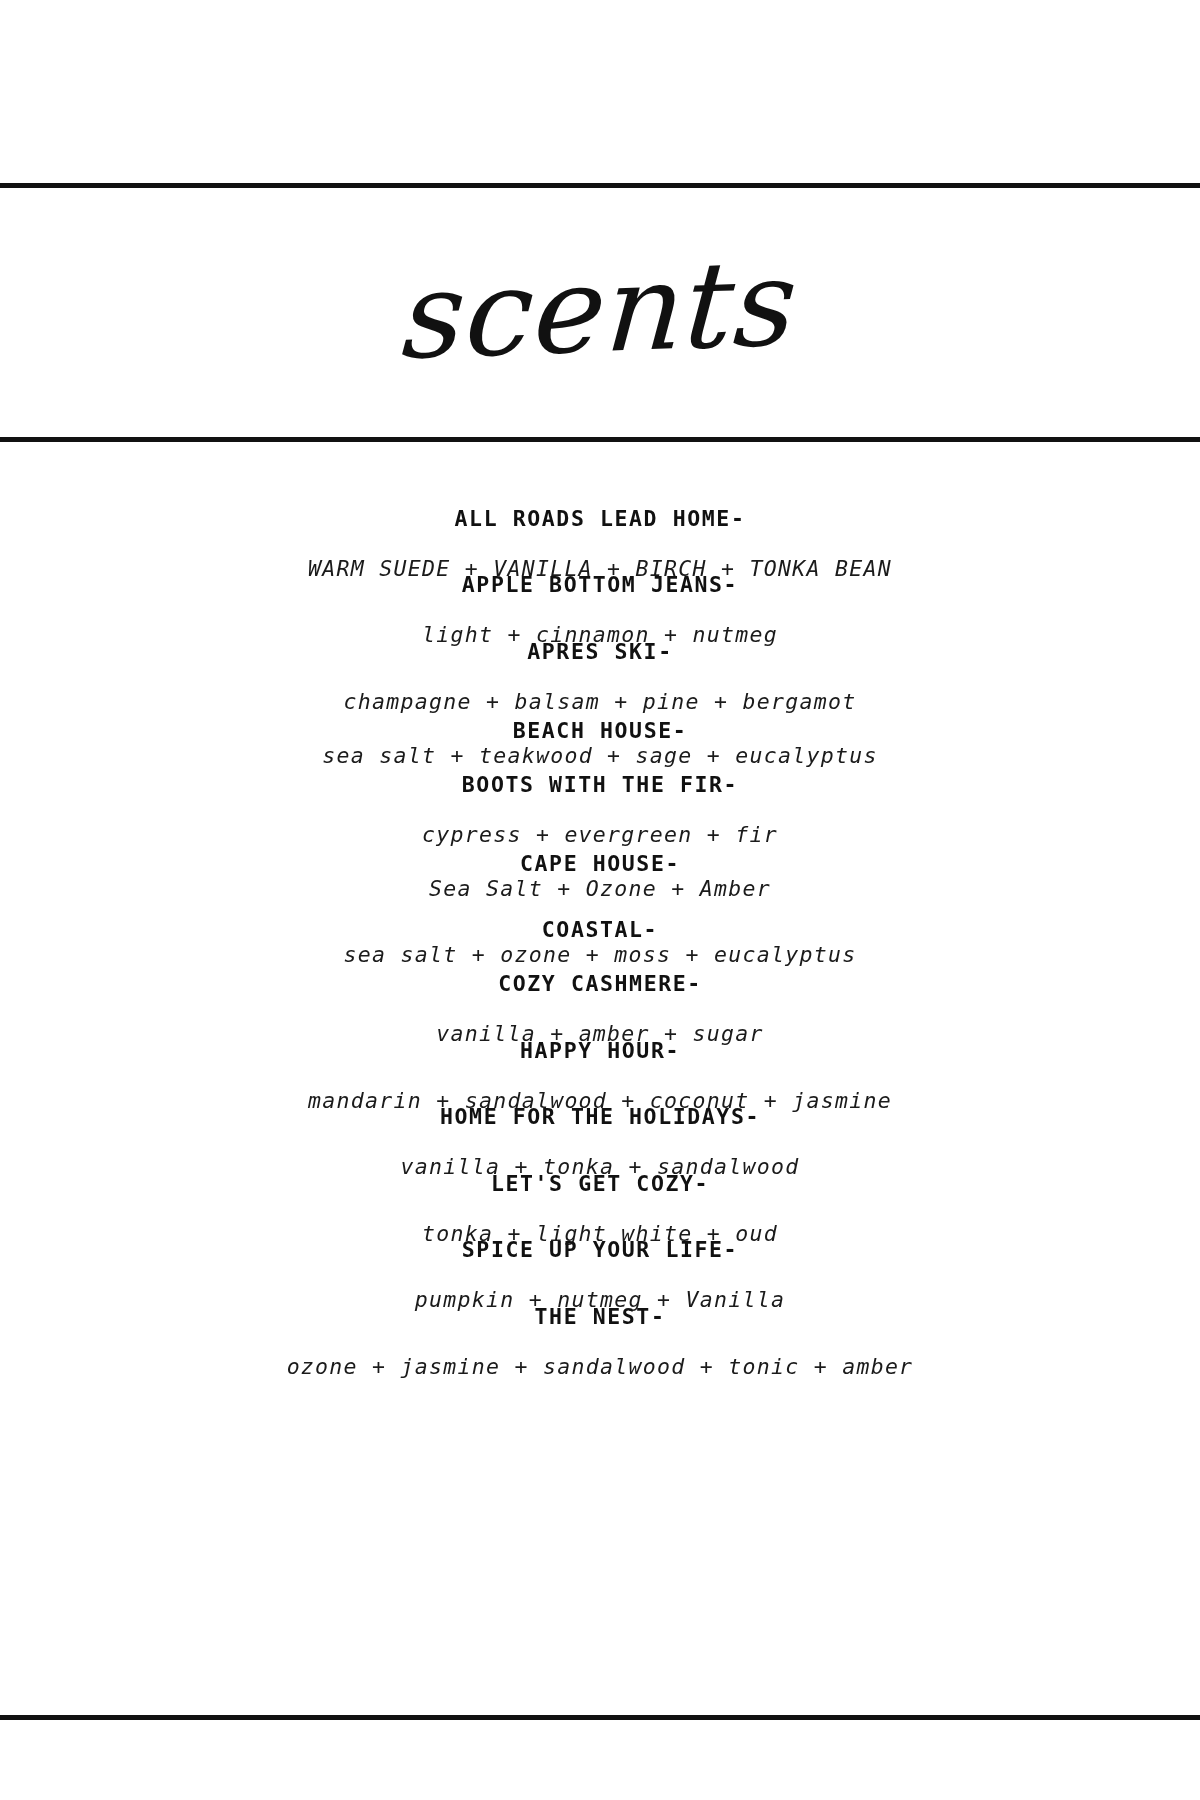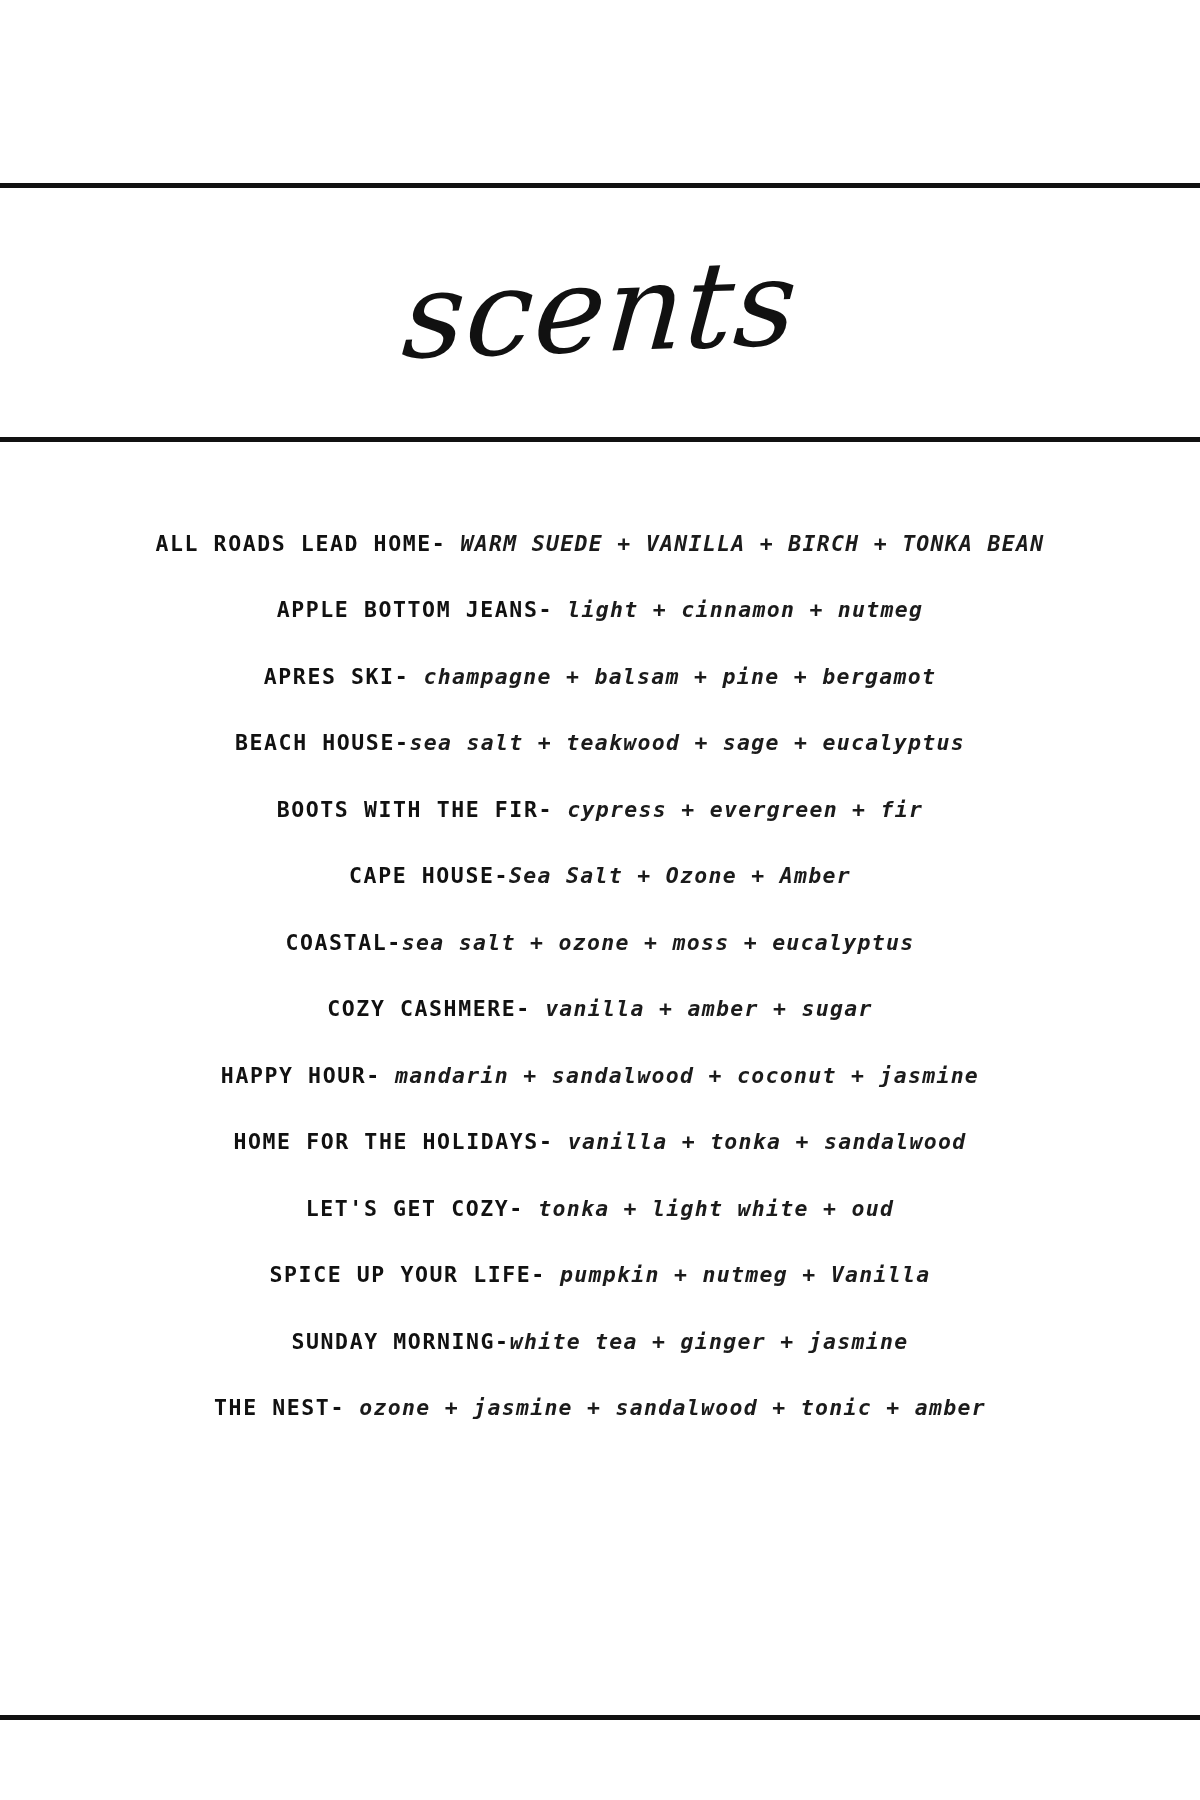--- a/index.html
+++ b/index.html
@@ -74,32 +74,33 @@
     padding: 0;
     margin: 0;
     list-style: none;
   }
   .scent-row {
     height: 66.5px;
     display: flex;
     align-items: center;
     justify-content: center;
     white-space: nowrap;
+    flex-direction: column;
   }
   .scent-name {
     font-family: "DejaVu Sans Mono", monospace;
     font-weight: 700;
     font-size: 21.5px;
     letter-spacing: 1.6px;
     color: #111111;
   }
   .scent-notes {
     font-family: "DejaVu Sans Mono", monospace;
     font-style: italic;
-    font-weight: 700;
+    font-weight: 400;
     font-size: 21.5px;
     letter-spacing: 1.3px;
     color: #1b1b1b;
   }
   .sep-space { white-space: pre; }
 </style>
 </head>
 <body>
 
 <div class="page">
@@ -167,25 +168,20 @@
         <span class="scent-name">LET'S GET COZY-</span>
         <span class="scent-notes sep-space"> </span>
         <span class="scent-notes">tonka + light white + oud</span>
       </li>
       <li class="scent-row">
         <span class="scent-name">SPICE UP YOUR LIFE-</span>
         <span class="scent-notes sep-space"> </span>
         <span class="scent-notes">pumpkin + nutmeg + Vanilla</span>
       </li>
       <li class="scent-row">
-        <span class="scent-name">SUNDAY MORNING-</span>
-        <span class="scent-notes sep-space"></span>
-        <span class="scent-notes">white tea + ginger + jasmine</span>
-      </li>
-      <li class="scent-row">
         <span class="scent-name">THE NEST-</span>
         <span class="scent-notes sep-space"> </span>
         <span class="scent-notes">ozone + jasmine + sandalwood + tonic + amber</span>
       </li>
     </ul>
 
   <div class="rule rule-bottom"></div>
 
 </div>
 

